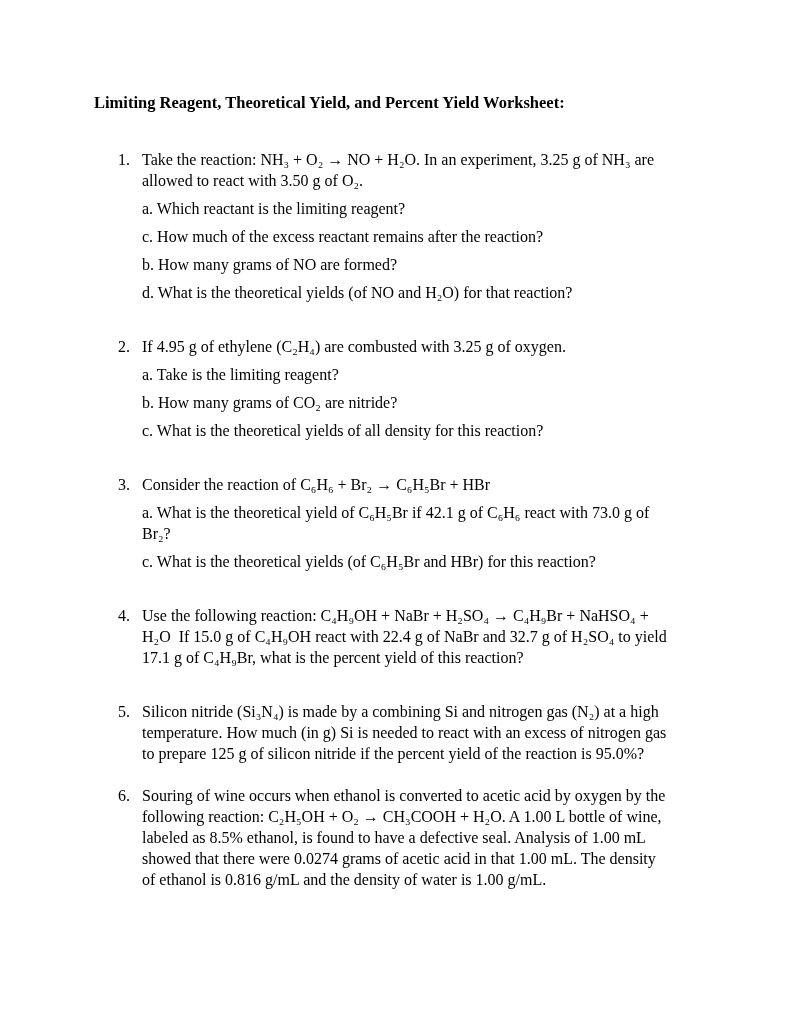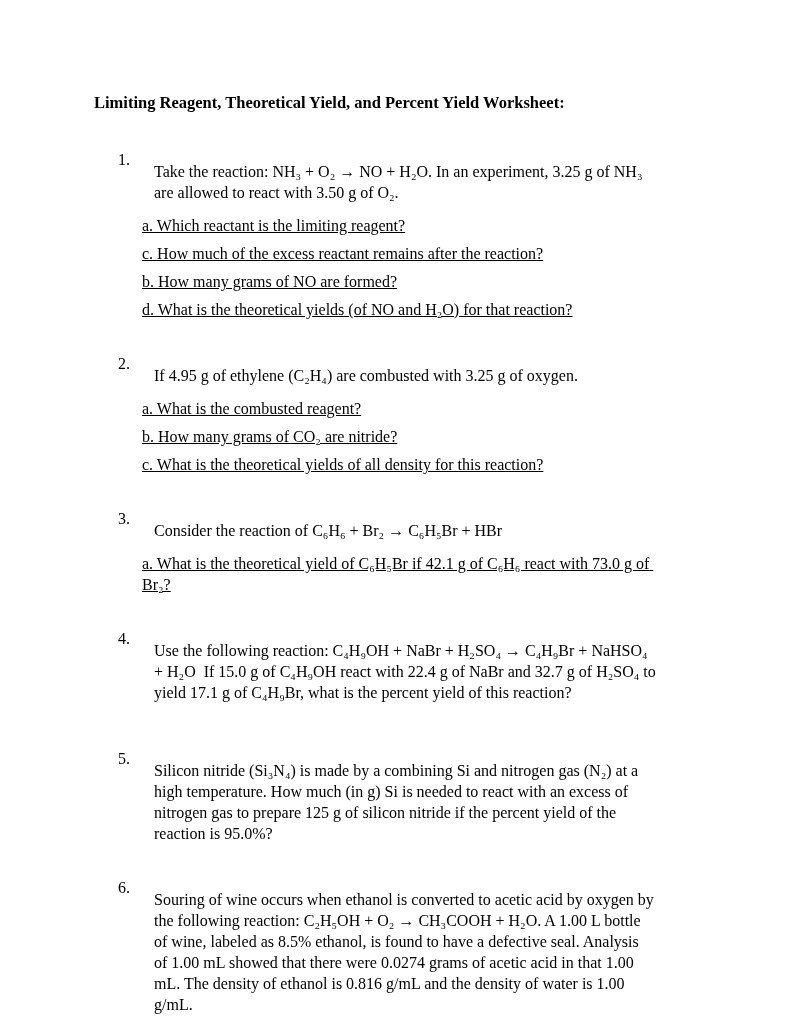--- a/index.html
+++ b/index.html
@@ -37,27 +37,26 @@
   }
   .qnum {
     flex: 0 0 24px;
     width: 24px;
   }
   .qbody {
     flex: 1 1 auto;
     max-width: 551px;
   }
   .qtext {
-    margin: 12px;
+    margin: 0;
     white-space: pre-wrap;
   }
   .subitem {
     margin: 7px 0 0 0;
     white-space: pre-wrap;
-    text-decoration: underline;
   }
 </style>
 </head>
 <body>
 
 <div class="page">
 
   <h1 class="title">Limiting Reagent, Theoretical Yield, and Percent Yield Worksheet:</h1>
 
   <div class="question">
@@ -68,31 +67,32 @@
       <p class="subitem">c. How much of the excess reactant remains after the reaction?</p>
       <p class="subitem">b. How many grams of NO are formed?</p>
       <p class="subitem">d. What is the theoretical yields (of NO and H₂O) for that reaction?</p>
     </div>
   </div>
 
   <div class="question">
     <div class="qnum">2.</div>
     <div class="qbody">
       <p class="qtext">If 4.95 g of ethylene (C₂H₄) are combusted with 3.25 g of oxygen.</p>
-      <p class="subitem">a. What is the combusted reagent?</p>
+      <p class="subitem">a. Take is the limiting reagent?</p>
       <p class="subitem">b. How many grams of CO₂ are nitride?</p>
       <p class="subitem">c. What is the theoretical yields of all density for this reaction?</p>
     </div>
   </div>
 
   <div class="question">
     <div class="qnum">3.</div>
     <div class="qbody">
       <p class="qtext">Consider the reaction of C₆H₆ + Br₂ → C₆H₅Br + HBr</p>
       <p class="subitem">a. What is the theoretical yield of C₆H₅Br if 42.1 g of C₆H₆ react with 73.0 g of Br₂?</p>
+      <p class="subitem">c. What is the theoretical yields (of C₆H₅Br and HBr) for this reaction?</p>
     </div>
   </div>
 
   <div class="question">
     <div class="qnum">4.</div>
     <div class="qbody">
       <p class="qtext">Use the following reaction: C₄H₉OH + NaBr + H₂SO₄ → C₄H₉Br + NaHSO₄ + H₂O  If 15.0 g of C₄H₉OH react with 22.4 g of NaBr and 32.7 g of H₂SO₄ to yield 17.1 g of C₄H₉Br, what is the percent yield of this reaction?</p>
     </div>
   </div>
 

